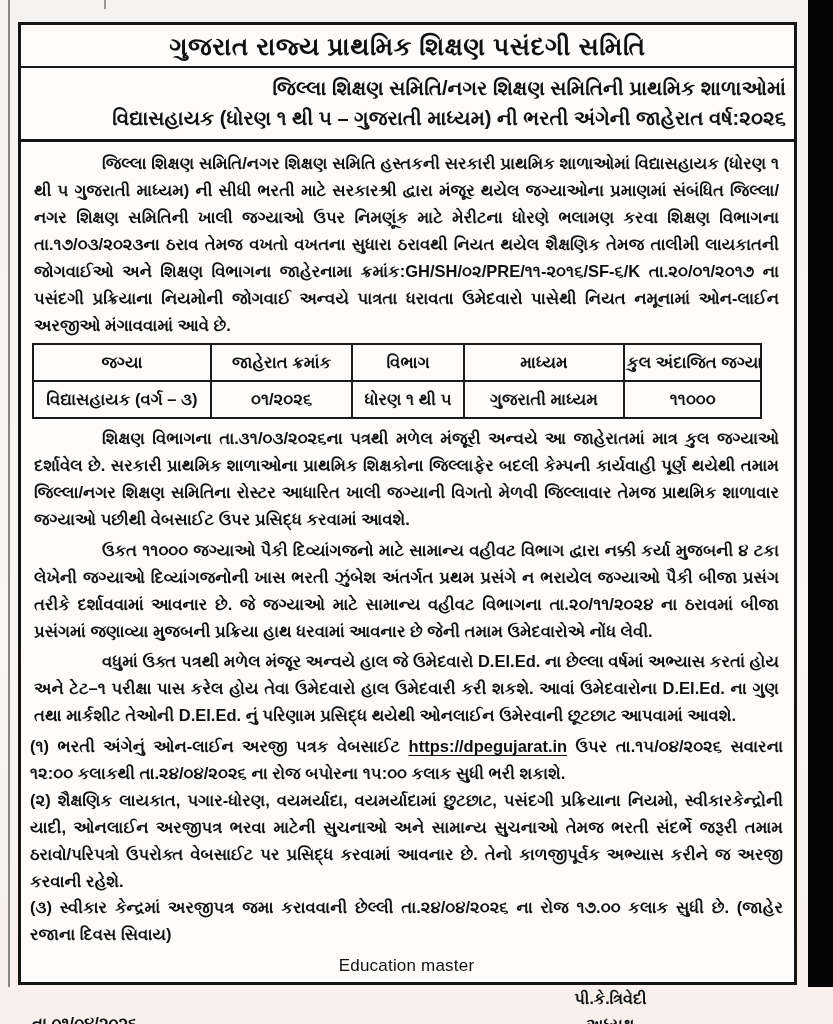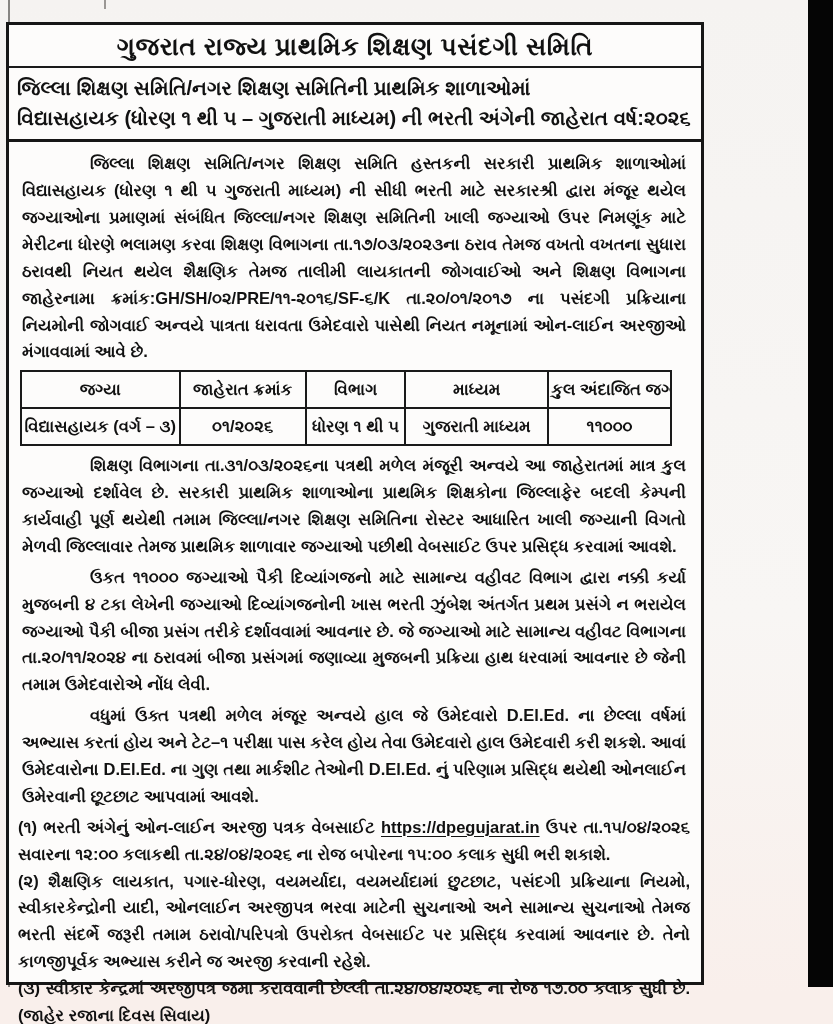--- a/index.html
+++ b/index.html
@@ -19,39 +19,39 @@
     position:absolute;left:8px;top:0;width:2px;height:987px;
     background:#6b6966;opacity:.8;
   }
   .edge-tick{
     position:absolute;left:104px;top:0;width:2px;height:9px;background:#9a9794;
   }
   .black-band{
     position:absolute;right:0;top:0;width:25px;height:987px;background:#050505;
   }
   .doc{
-    position:absolute;left:6px;top:22px;width:698px;height:963px;
+    position:absolute;left:18px;top:22px;width:779px;height:963px;
     box-sizing:border-box;
     border:3px solid #161616;
     background:#fdfcfb;
     font-weight:700;
   }
   .hdr{
     text-align:center;
     padding:6px 8px 4px 8px;
     border-bottom:2px solid #1a1a1a;
   }
   .hdr-title{
     font-size:25px;letter-spacing:.5px;line-height:1.25;
   }
   .hdr-sub{
     font-size:14.5px;font-weight:600;margin-top:3px;line-height:1.3;
   }
   .notice-title{
-    text-align:left;
+    text-align:right;
     padding:5px 8px 6px 8px;
     border-bottom:3px solid #161616;
     font-size:20px;line-height:1.5;
   }
   .content{
     padding:4px 11px 0 9px;
     font-size:16.5px;
     line-height:1.63;
   }
   .para{

